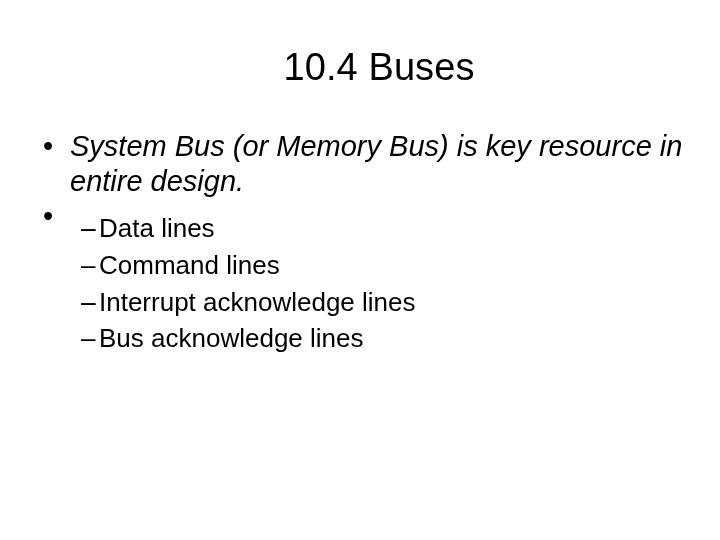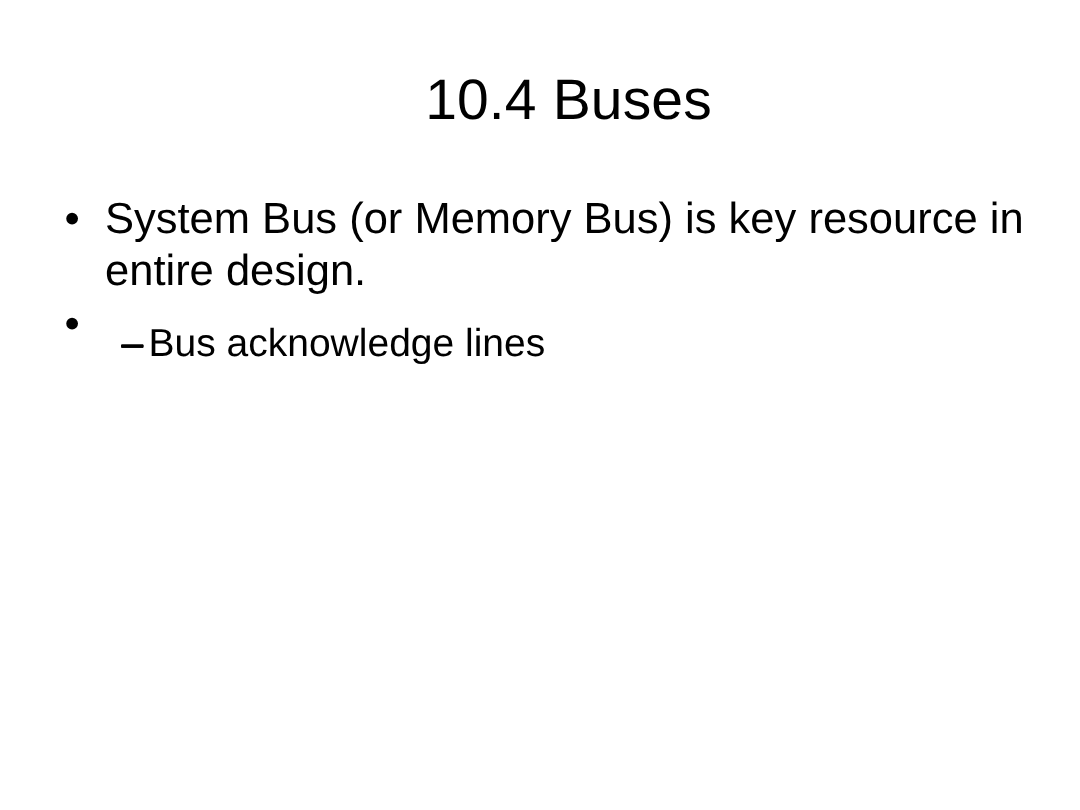--- a/index.html
+++ b/index.html
@@ -52,20 +52,21 @@
   .lvl1 .bullet-mark {
     position: absolute;
     left: 43px;
     top: 0;
     font-size: 29px;
     line-height: 35px;
     color: #000000;
   }
   .lvl1 .lvl1-text {
     display: block;
+    font-style: italic;
   }
   .lvl2-group {
     margin-top: 11px;
   }
   .lvl2 {
     position: relative;
     padding-left: 99px;
     font-size: 26px;
     line-height: 36.8px;
     color: #000000;
@@ -99,32 +100,35 @@
     </div>
 
     <div class="lvl2-group">
 
       <div class="lvl2">
         <span class="dash-mark">–</span>
       </div>
 
       <div class="lvl2">
         <span class="dash-mark">–</span>
+        <span>Data lines</span>
+      </div>
+
+      <div class="lvl2">
+        <span class="dash-mark">–</span>
+        <span>Command lines</span>
       </div>
 
       <div class="lvl2">
         <span class="dash-mark">–</span>
       </div>
 
       <div class="lvl2">
         <span class="dash-mark">–</span>
-      </div>
-
-      <div class="lvl2">
-        <span class="dash-mark">–</span>
+        <span>Interrupt acknowledge lines</span>
       </div>
 
       <div class="lvl2">
         <span class="dash-mark">–</span>
         <span>Bus acknowledge lines</span>
       </div>
 
     </div>
   </div>
 </div>

